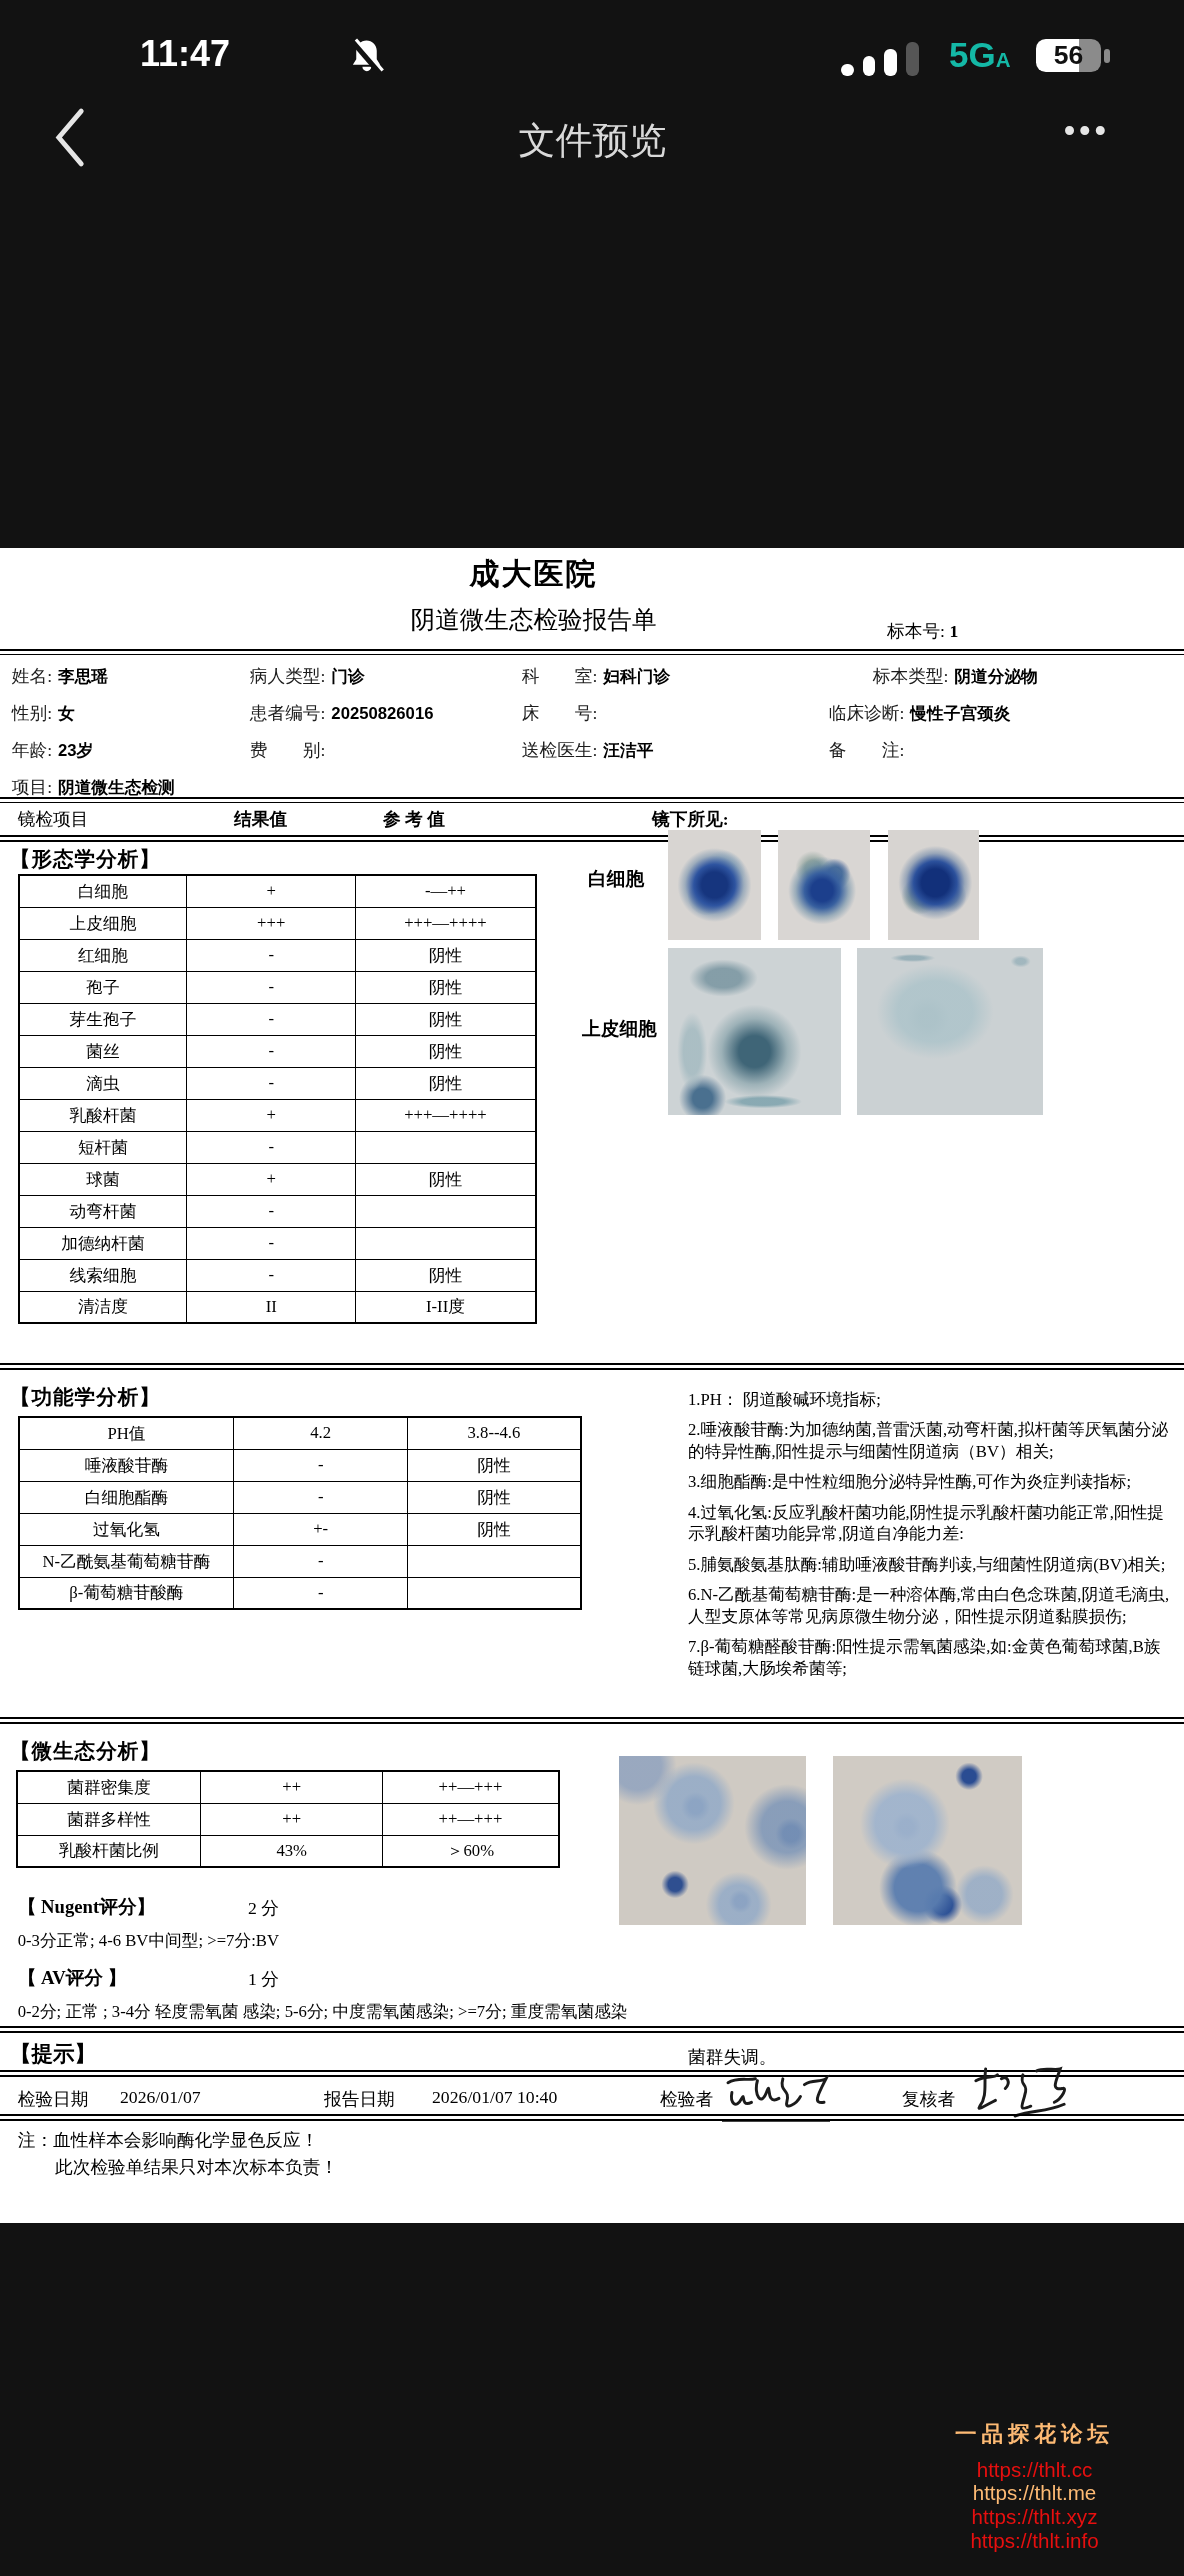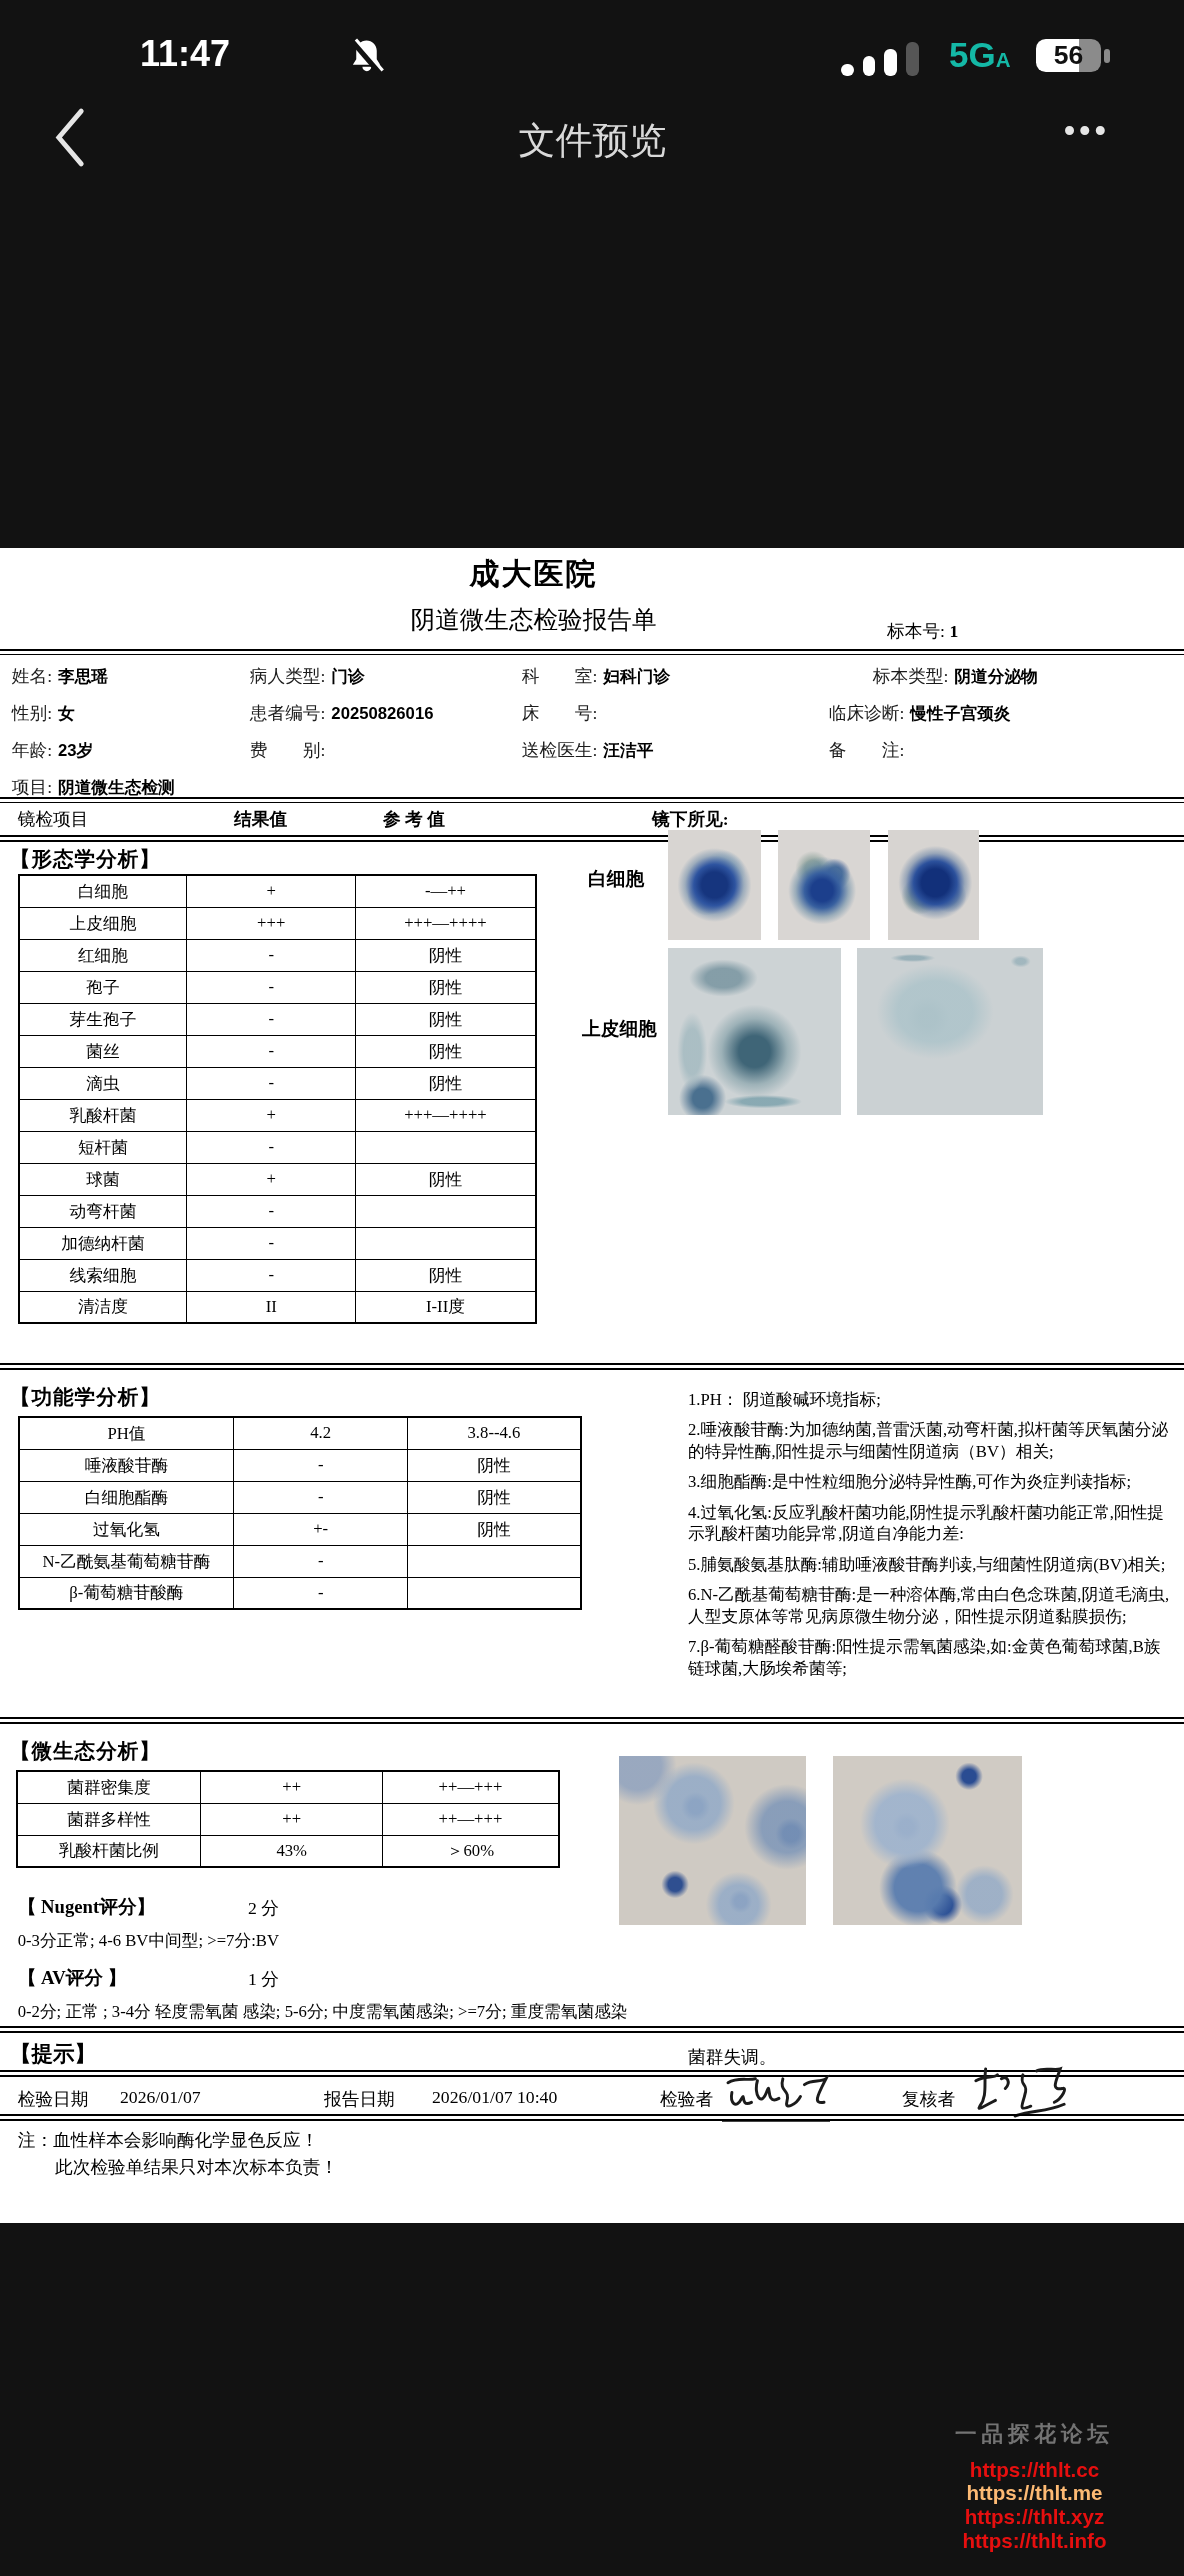--- a/index.html
+++ b/index.html
@@ -107,21 +107,21 @@
   .scale-text{font-size:16.7px;white-space:nowrap;}
   .hint-label{font-size:21.6px;font-weight:700;}
   .hint-value{font-size:17.7px;}
   .ft{font-size:17.7px;white-space:nowrap;}
   .sig svg{display:block;}
   .remark{font-size:17.7px;}
 
   
   .wm{position:absolute;left:884px;top:2419px;width:301px;text-align:center;}
   .wm-title{font-size:21.6px;font-weight:700;letter-spacing:4.9px;margin-bottom:9.8px;}
-  .wm-link{font-size:20.6px;line-height:23.6px;font-weight:700;font-family:"Liberation Sans","DejaVu Sans",sans-serif;}
+  .wm-link{font-size:20.6px;line-height:23.6px;font-weight:400;font-family:"Liberation Sans","DejaVu Sans",sans-serif;}
 </style>
 </head>
 <body>
 
 <div class="phone">
 
   <div class="statusbar ui">
     <div class="sb-time">11:47</div>
     <div class="sb-bell">
       <svg viewBox="0 0 24 24" width="41" height="41">
@@ -404,21 +404,21 @@
         </g>
       </svg>
     </div>
     <div class="abs sepd" style="top:1566px"></div>
 
     <div class="abs remark" style="left:17.7px;top:1580px">注：血性样本会影响酶化学显色反应！</div>
     <div class="abs remark" style="left:55px;top:1607px">此次检验单结果只对本次标本负责！</div>
   </div>
 
   <div class="wm">
-    <div class="wm-title" style="color: #737373;">一品探花论坛</div>
+    <div class="wm-title" style="color: #fdba74;">一品探花论坛</div>
     <div>
         <div class="wm-link" style="color: rgb(230, 15, 15);">https://thlt.cc</div>
         <div class="wm-link" style="color: #fdba74;">https://thlt.me</div>
         <div class="wm-link" style="color: rgb(230, 15, 15);">https://thlt.xyz</div>
         <div class="wm-link" style="color: rgb(230, 15, 15);">https://thlt.info</div>
       </div>
   </div>
 
 </div>
 

